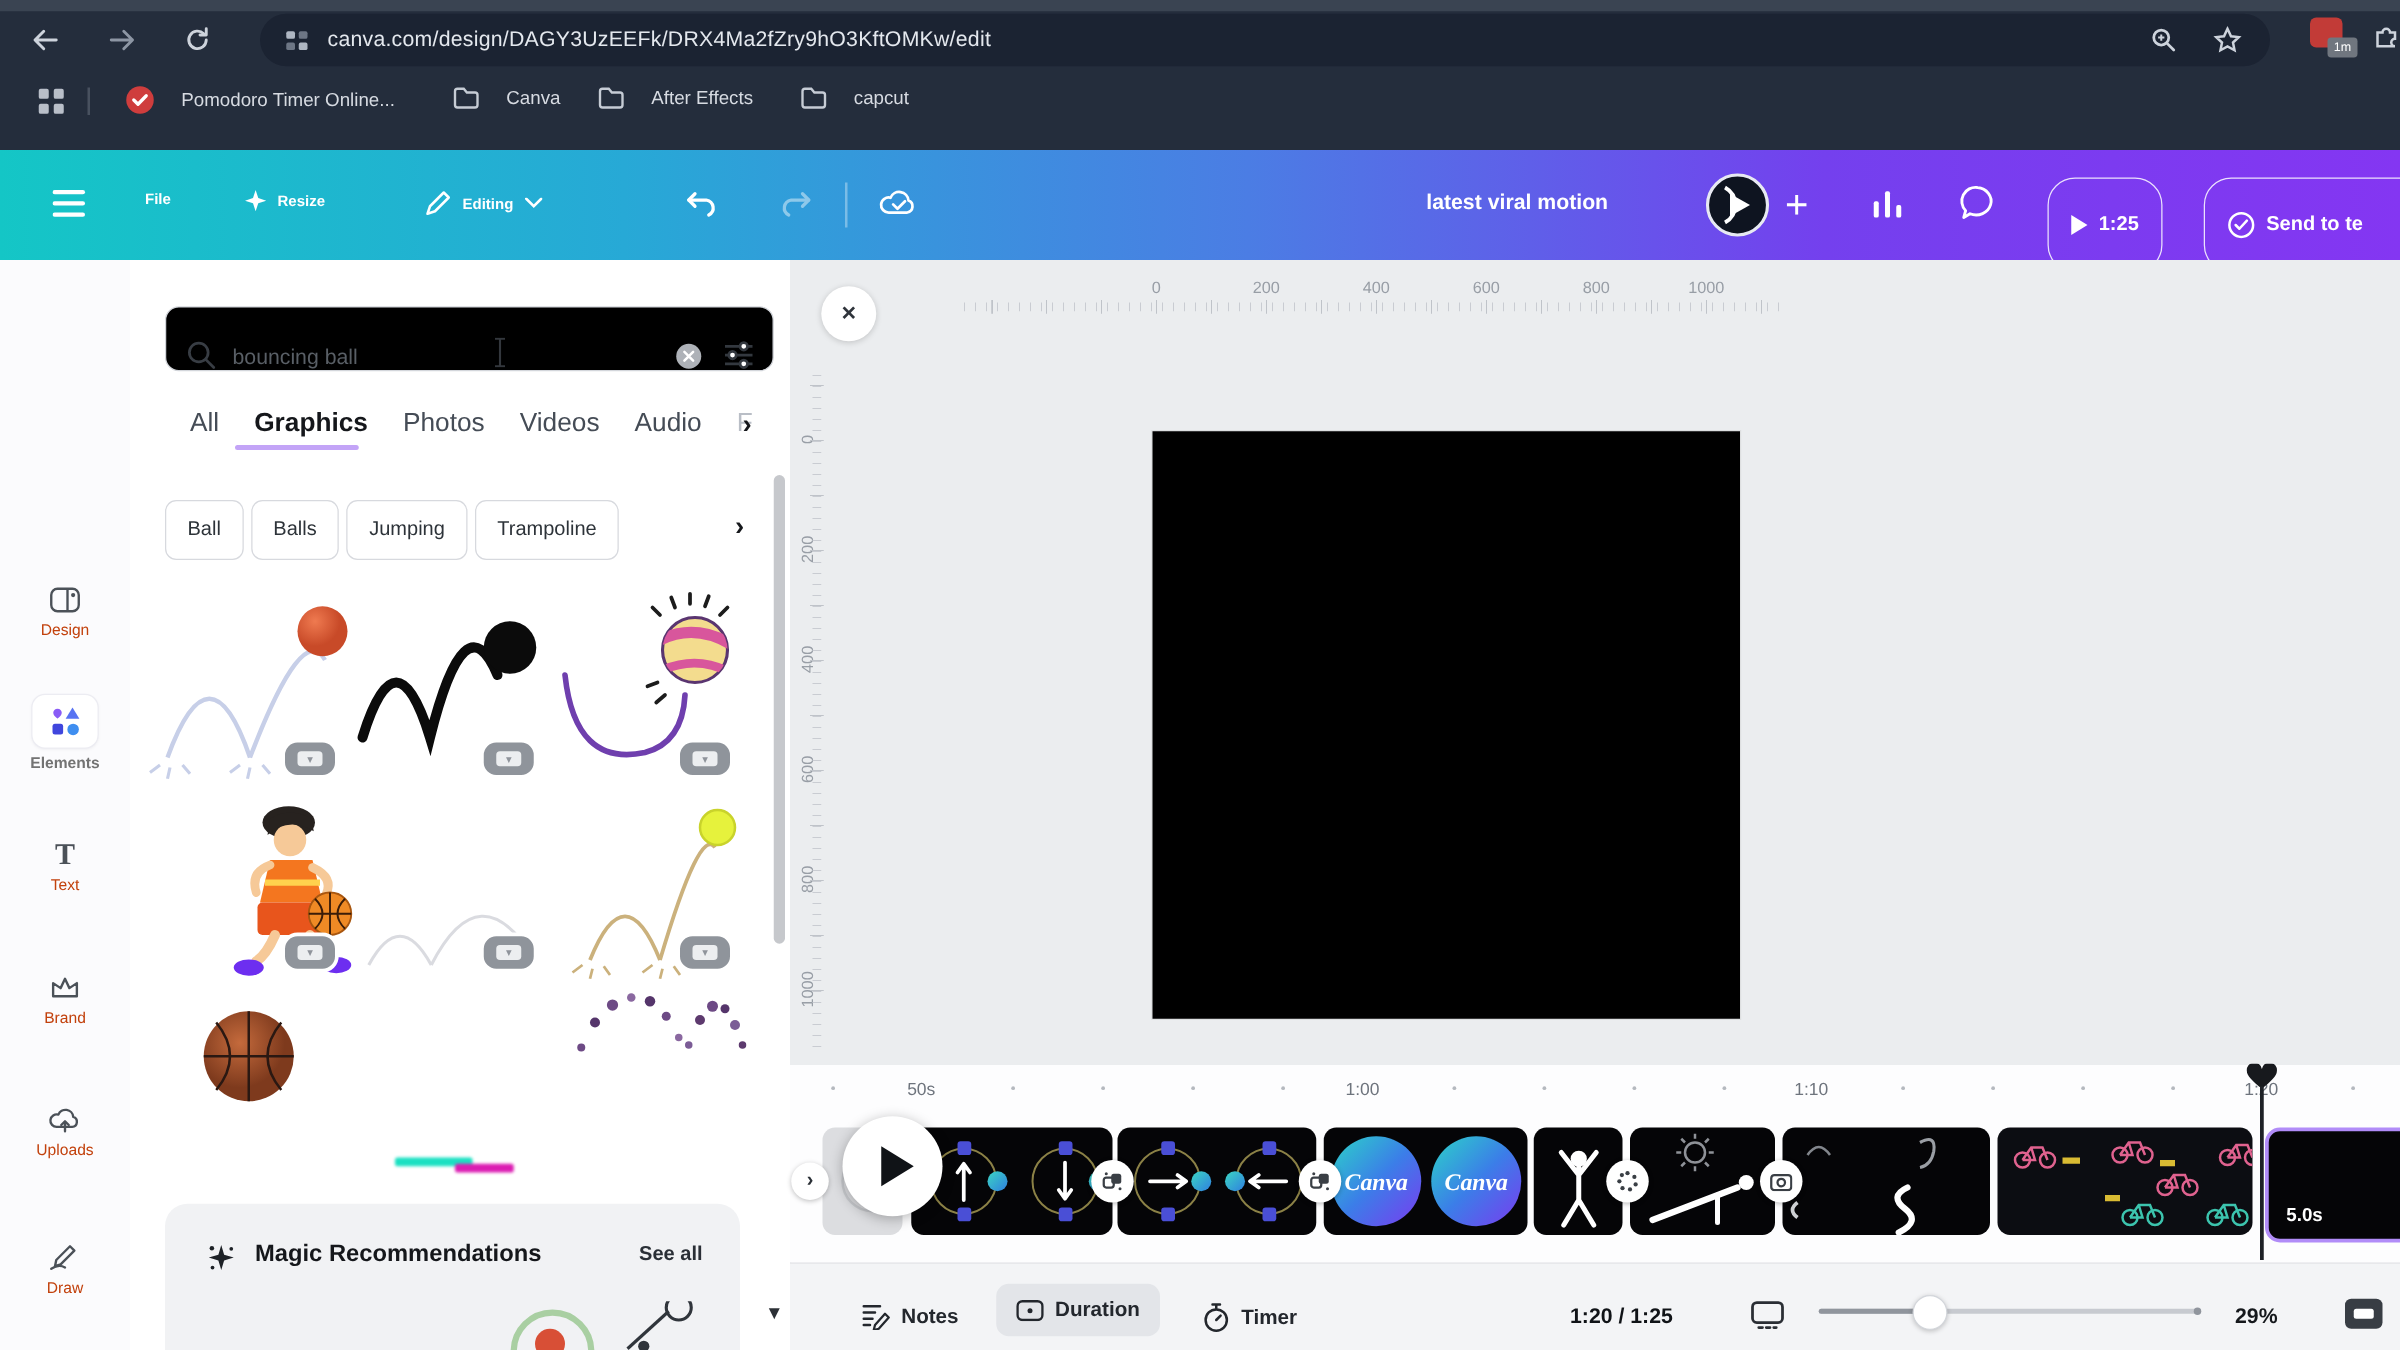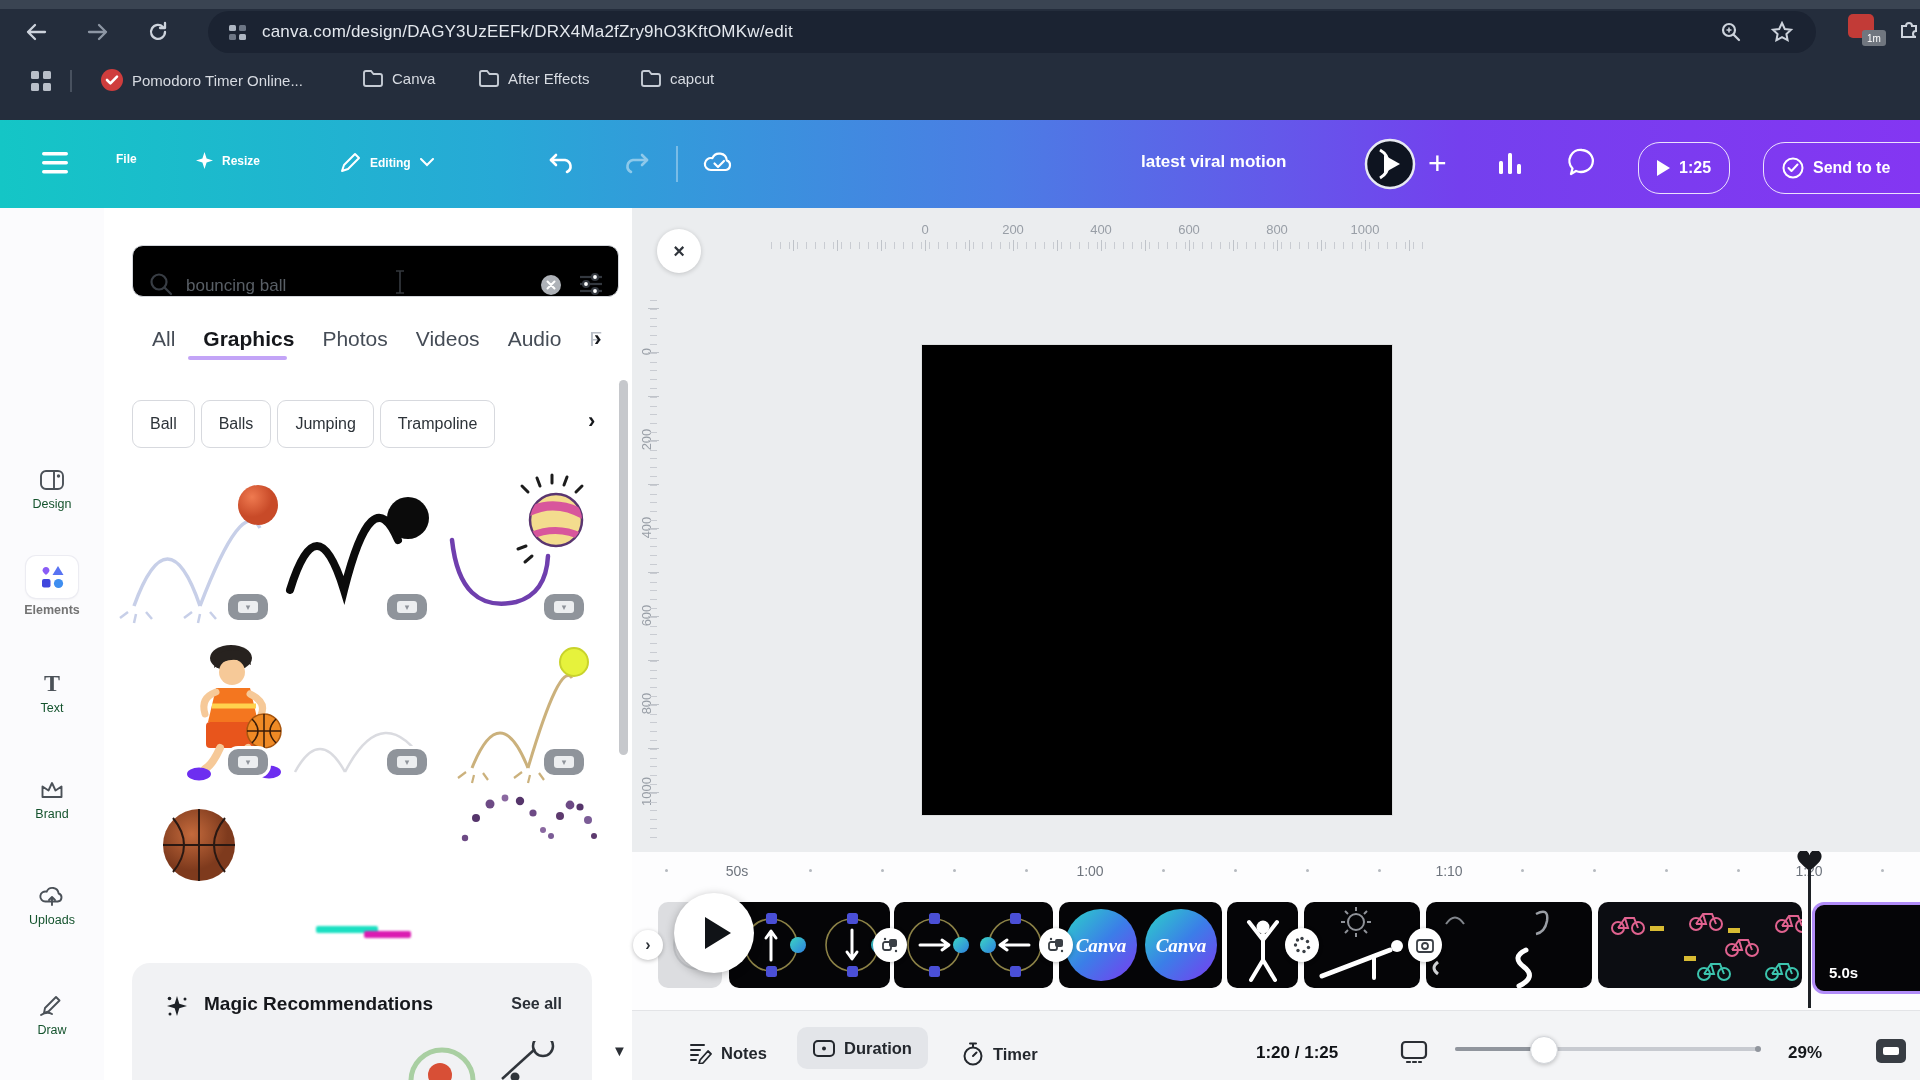--- a/index.html
+++ b/index.html
@@ -4,30 +4,30 @@
 <style>
   html,body{margin:0;padding:0;background:#fff}
   #app{position:relative;width:1920px;height:1080px;overflow:hidden;font-family:"Liberation Sans",sans-serif;-webkit-font-smoothing:antialiased}
   .abs{position:absolute}
   svg{display:block}
   
   .chrome{left:0;top:0;width:1920px;height:120px;background:#242d3c}
   .tabstrip{left:0;top:0;width:1920px;height:9px;background:#3a4452}
   .urlpill{left:208px;top:11px;width:1608px;height:42px;background:#1b2332;border-radius:21px;display:flex;align-items:center}
   .url{color:#e4e8ee;font-size:17px;letter-spacing:.2px}
-  .bm{display:flex;align-items:center;gap:8px;color:#d7dbe2;font-size:15px}
+  .bm{display:flex;align-items:center;gap:21px;color:#d7dbe2;font-size:15px}
   
   .cbar{left:0;top:120px;width:1920px;height:88px;background:linear-gradient(90deg,#14c6c6 0%,#27a9d6 26%,#4b7de4 52%,#7440ee 76%,#8436f2 100%);color:#fff}
   .cbtn{display:flex;align-items:center;gap:9px;color:#fff;font-weight:700;font-size:12px}
-  .pill{display:flex;align-items:center;gap:9px;border:1.6px solid rgba(255,255,255,.85);border-radius:22px;height:42px;padding:4px 18px;font-weight:700;font-size:16px;color:#fff}
+  .pill{display:flex;align-items:center;gap:9px;border:1.6px solid rgba(255,255,255,.85);border-radius:22px;height:42px;padding:16px 18px;font-weight:700;font-size:16px;color:#fff}
   
   .rail{left:0;top:208px;width:104px;height:872px;background:#fbfbfd;border-right:1px solid #ebecef}
   .sbitem{left:0;width:104px;text-align:center}
   .sbitem svg{margin:0 auto}
-  .sblabel{font-size:12.5px;color:#14532d;margin-top:5px}
+  .sblabel{font-size:12.5px;color:#c2410c;margin-top:5px}
   
   .panel{left:104px;top:208px;width:528px;height:872px;background:#fff;border-right:1px solid #e6e7ea}
   .searchbox{left:132px;top:245px;width:485px;height:50px;border:1.6px solid #d3d6db;border-radius:11px;background:#000000;display:flex;align-items:flex-end}
   .tab{font-size:21px;color:#454c56}
   .tab.active{color:#15171b;font-weight:700}
   .chip{height:46px;border:1.4px solid #d7d9de;border-radius:9px;background:#fff;display:flex;align-items:center;padding:0 17px;font-size:16px;color:#2d3339}
   .badge{position:absolute;width:40px;height:26px;border-radius:13px;background:#8f949b;border:3px solid #fff;display:flex;align-items:center;justify-content:center}
   .badge .in{width:20px;height:12px;background:#eceef0;border-radius:3px;display:flex;align-items:center;justify-content:center;color:#8f949b;font-size:9px;line-height:1}
   
   .cvarea{left:632px;top:208px;width:1288px;height:644px;background:#ebedef}

